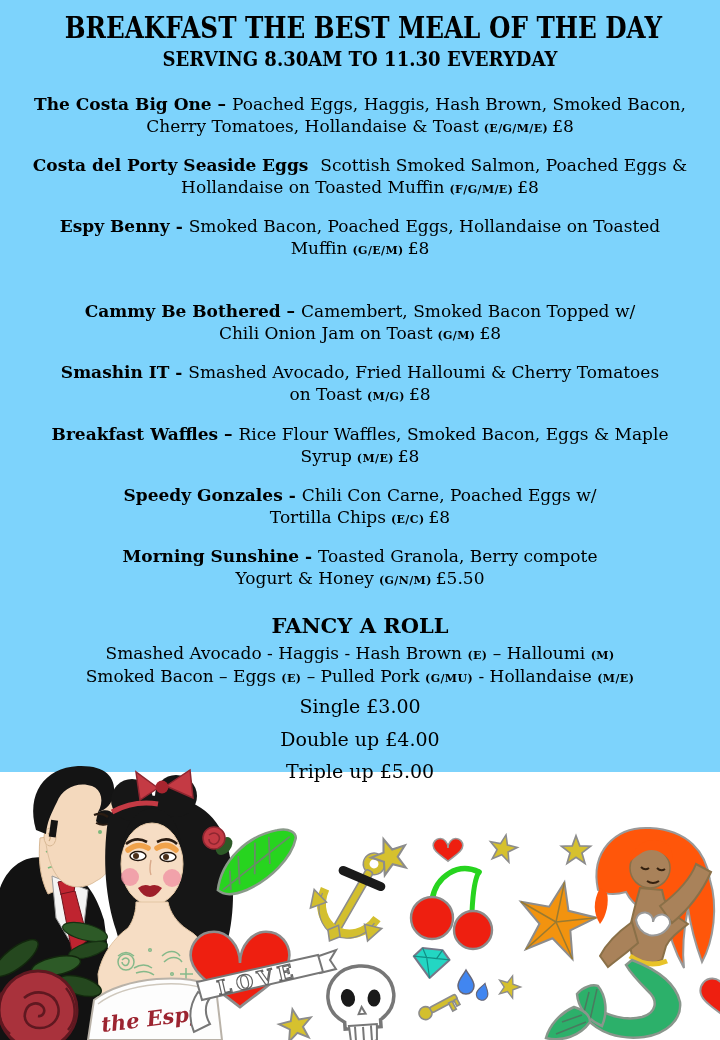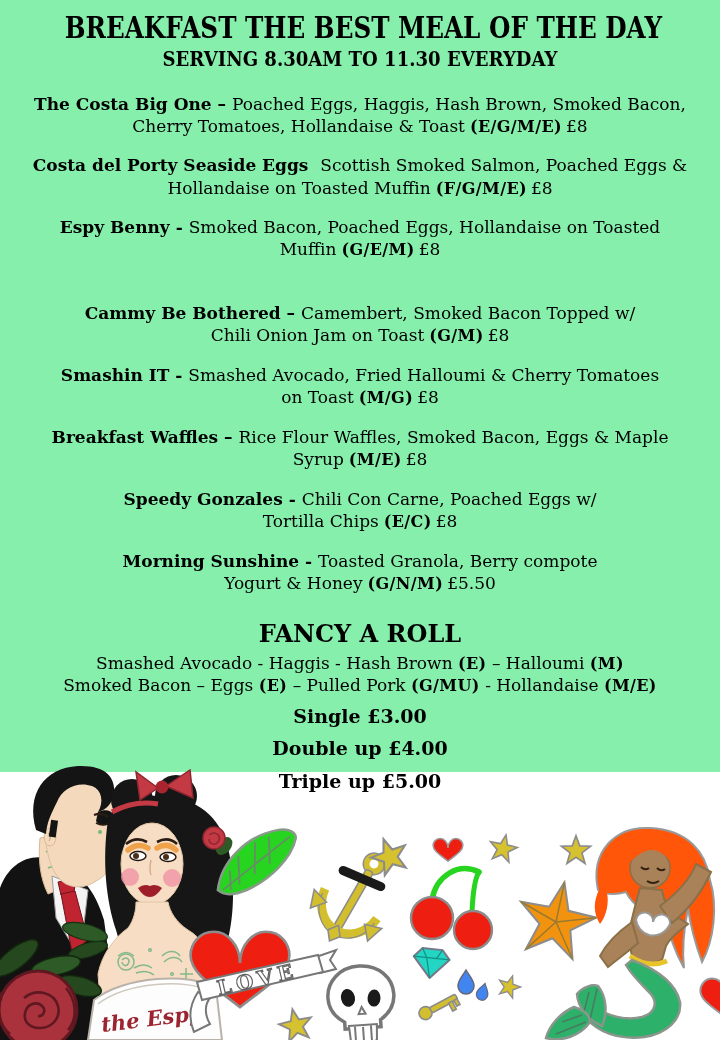--- a/index.html
+++ b/index.html
@@ -1,33 +1,33 @@
 <!DOCTYPE html>
 <html><head>
 <meta charset="utf-8">
 <style>
   html,body{margin:0;padding:0;background:#fff;}
   body{width:720px;height:1040px;overflow:hidden;font-family:"DejaVu Serif","Liberation Serif",serif;color:#000;}
-  .page{position:relative;width:720px;height:772px;background:#86efac;}
+  .page{position:relative;width:720px;height:772px;background:#7dd3fc;}
   header{padding-top:12px;text-align:center;}
   .title{font-size:30px;font-weight:bold;margin:0;line-height:1.05;transform:scaleX(.82);transform-origin:center;letter-spacing:0;white-space:nowrap;}
   .subtitle{font-size:21px;font-weight:bold;margin:3px 0 0;line-height:1.1;transform:scaleX(.86);transform-origin:center;white-space:nowrap;}
   main{margin-top:23px;}
   .item{text-align:center;max-width:682px;margin:0 auto 17px;font-size:17px;line-height:1.3;}
   .item.gap{margin-top:41px;}
   .nm,.sep{font-weight:bold;}
   .sep{white-space:pre;}
   .desc{white-space:pre-line;}
-  .codes{font-weight:bold;font-size:16px;letter-spacing:.4px;}
+  .codes{font-weight:bold;font-size:11px;letter-spacing:.4px;}
   .item .codes{margin-left:5px;}
   .item .price{margin-left:4px;}
   .rolls{text-align:center;margin-top:24px;}
-  .rolls h3{font-size:24px;font-weight:bold;margin:0 0 4px;}
+  .rolls h3{font-size:21px;font-weight:bold;margin:0 0 4px;}
   .rollline{font-size:17px;line-height:1.32;margin:0 auto;max-width:700px;}
-  .rprice{font-size:19px;font-weight:bold;margin:7px 0 0;line-height:1.35;}
+  .rprice{font-size:19px;font-weight:normal;margin:7px 0 0;line-height:1.35;}
   .art{position:absolute;left:0;top:760px;width:720px;height:280px;}
   .art svg{display:block;}
   .lovetext{font-family:"DejaVu Serif",serif;font-weight:bold;font-size:20px;letter-spacing:5px;fill:#fff;stroke:#636363;stroke-width:1.2px;}
   .espytext{font-family:"DejaVu Serif",serif;font-weight:bold;font-style:italic;font-size:21px;fill:#9c2430;}
 </style>
 </head>
 <body>
 
 <div class="page">
 

